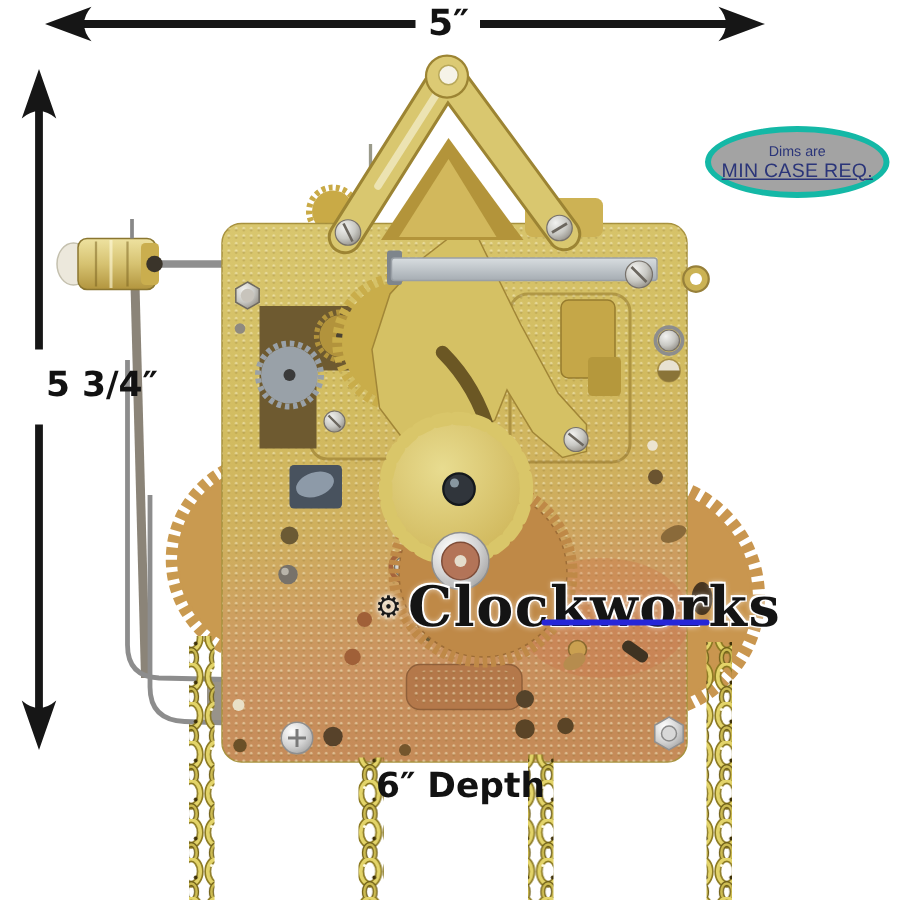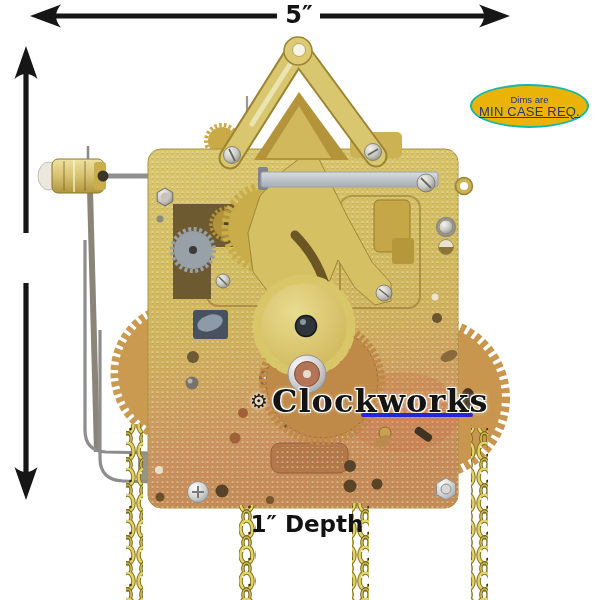--- a/index.html
+++ b/index.html
@@ -3,28 +3,28 @@
 <meta charset="utf-8">
 <style>
   html,body{margin:0;padding:0;background:#fff;}
   .stage{position:relative;width:600px;height:600px;background:#ffffff;overflow:hidden;
          font-family:"DejaVu Sans","Liberation Sans",sans-serif;}
   .stage svg{position:absolute;left:0;top:0;}
   .dim-label{position:absolute;text-align:center;font-weight:bold;color:#121212;}
   .dim-width{left:277px;top:1px;width:44px;font-size:24px;}
   .dim-height{left:6px;top:244px;width:124px;font-size:23px;}
   .dim-depth{left:237px;top:511px;width:140px;font-size:23px;}
-  .badge{position:absolute;left:470px;top:84px;width:115px;height:40px;border:2px solid #14b8a6;
+  .badge{position:absolute;left:470px;top:84px;width:115px;height:40px;border:4px solid #14b8a6;
          border-radius:50%;display:flex;flex-direction:column;align-items:center;justify-content:center;
-         color:#2b3579;background:#eab308;font-family:"Liberation Sans",sans-serif;}
+         color:#2b3579;background:#a3a3a3;font-family:"Liberation Sans",sans-serif;}
   .badge-line1{font-size:9.5px;line-height:11px;}
   .badge-line2{font-size:13px;line-height:14px;letter-spacing:.2px;white-space:nowrap;text-decoration:underline;}
   .watermark{position:absolute;left:250px;top:382px;display:flex;align-items:center;gap:4px;}
   .wm-gear{font-size:20px;color:#1a1a1a;text-shadow:0 0 3px #fff,0 0 5px #fff;}
-  .wm-text{font-family:"DejaVu Serif","Liberation Serif",serif;font-weight:bold;font-size:32px;
+  .wm-text{font-family:"DejaVu Serif","Liberation Serif",serif;font-weight:bold;font-size:37px;
            color:#141414;letter-spacing:1px;
            text-shadow:1px 1px 0 #fff,-1px -1px 0 #fff,1px -1px 0 #fff,-1px 1px 0 #fff,0 0 4px #fff;}
   .wm-underline{position:absolute;left:361px;top:413px;width:112px;height:4px;background:#2626d8;border-radius:2px;}
 </style>
 </head>
 <body>
 
 <div class="stage">
 
 <svg width="600" height="600" viewBox="0 0 600 600">
@@ -229,21 +229,22 @@
     <g>
       <rect x="126" y="424" width="17" height="176" fill="url(#chainP)"></rect>
       <rect x="239" y="505" width="17" height="95" fill="url(#chainP)"></rect>
       <rect x="352" y="503" width="17" height="97" fill="url(#chainP)"></rect>
       <rect x="471" y="428" width="17" height="172" fill="url(#chainP)"></rect>
     </g>
   </g>
 </svg>
 
   <div class="dim-label dim-width">5″</div>
-  <div class="dim-label dim-depth">1″ Depth</div>
+  <div class="dim-label dim-height">5 3/4″</div>
+  <div class="dim-label dim-depth">6″ Depth</div>
 
   <div class="badge">
     <div class="badge-line1">Dims are</div>
     <div class="badge-line2">MIN CASE REQ.</div>
   </div>
 
   <div class="watermark">
     <span class="wm-gear">⚙</span>
     <span class="wm-text">Clockworks</span>
   </div>

